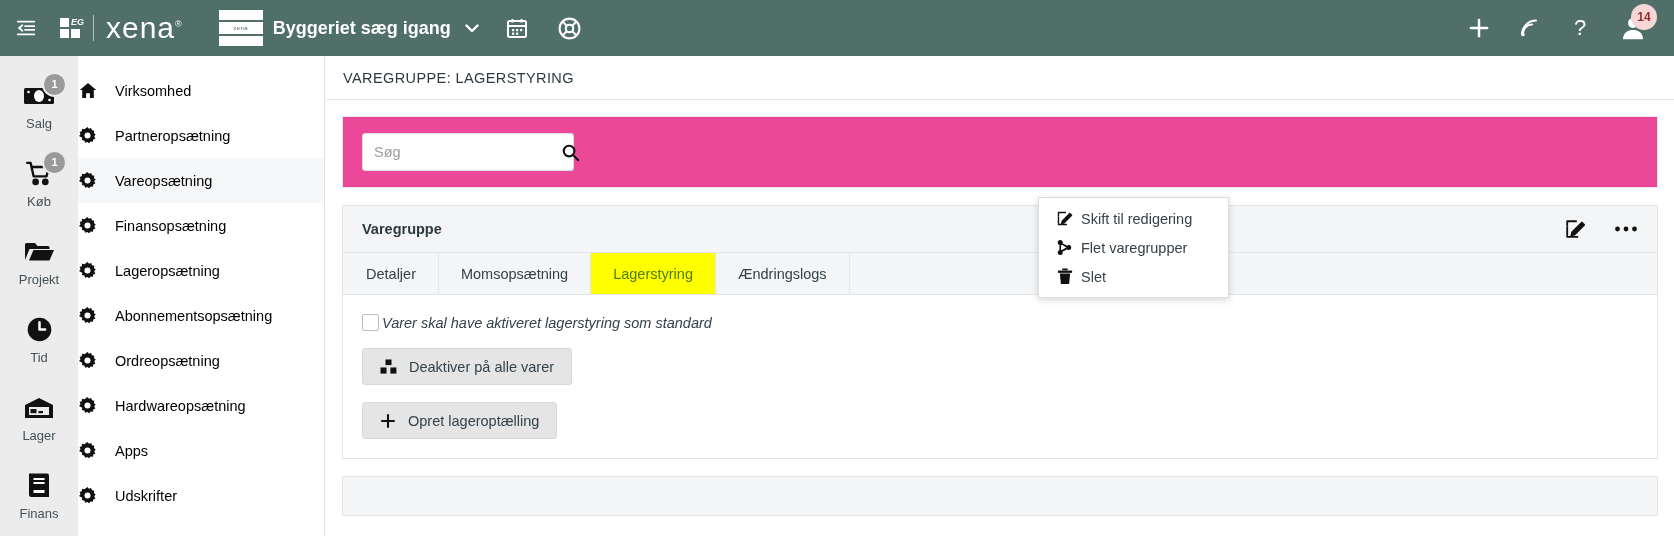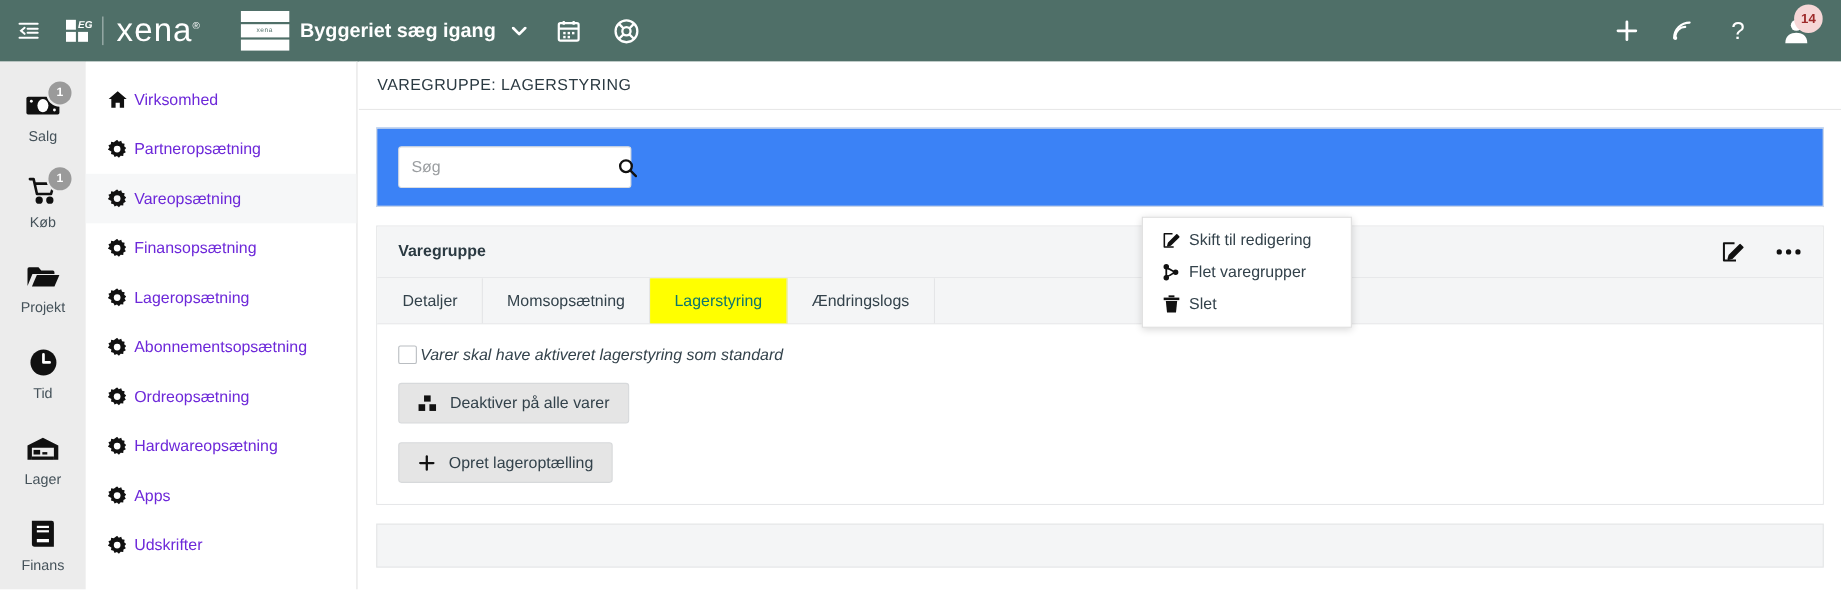--- a/index.html
+++ b/index.html
@@ -108,22 +108,22 @@
   
   .nav {
     position: absolute; left: 78px; top: 56px;
     width: 247px; height: 480px;
     background: #ffffff;
     border-right: 1px solid #e2e2e2;
     padding-top: 12px;
   }
   .nav-item {
     height: 45px; display: flex; align-items: center;
-    padding-left: 19px; gap: 6px; cursor: pointer;
-    font-size: 14.5px; color: #6d28d9;
+    gap: 18px; cursor: pointer;
+    font-size: 14.5px; color: #000000;
   }
   .nav-item.active { background: #f6f7f8; }
   .nav-ico { width: 19px; display: flex; align-items: center; justify-content: center; color: #111; }
 
   
   .main {
     position: absolute; left: 326px; top: 56px;
     width: 1348px; height: 480px;
     background: #ffffff;
     overflow: hidden;
@@ -132,21 +132,21 @@
     height: 44px; display: flex; align-items: center;
     padding-left: 17px;
     border-bottom: 1px solid #e8e8e8;
   }
   .page-title {
     font-size: 14.5px; letter-spacing: 0.4px; color: #2b3a42;
   }
   .content { padding: 16px; }
 
   .card {
-    background: #3b82f6;
+    background: #ec4899;
     border: 1px solid #e4e5e7;
   }
   .card.search-card { padding: 16px 19px; }
   .search-box {
     width: 212px; height: 38px;
     background: #ffffff; border: 1px solid #dcdee0; border-radius: 3px;
     display: flex; align-items: center; padding: 0 11px;
   }
   .search-box input {
     flex: 1; border: none; outline: none; font-size: 14.5px;
@@ -172,21 +172,21 @@
     background: #f4f5f6;
     border-bottom: 1px solid #e4e5e7;
     height: 42px;
   }
   .tab {
     display: flex; align-items: center; padding: 0 22px;
     font-size: 14.5px; color: #33424b; cursor: pointer;
     border-right: 1px solid #e4e5e7;
   }
   .tab:first-child { border-left: 1px solid transparent; }
-  .tab.highlight { background: #ffff00; color: #0f766e; }
+  .tab.highlight { background: #ffff00; color: #4d7c0f; }
 
   .tab-body { padding: 19px; background: #ffffff; }
   .chk-row { display: flex; align-items: center; gap: 3px; font-style: italic; }
   .chk {
     width: 17px; height: 17px; border: 1px solid #b9bdc1; border-radius: 2px;
     background: #ffffff; cursor: pointer;
   }
   .chk-label { font-size: 14.5px; color: #33424b; }
 
   .btn {

